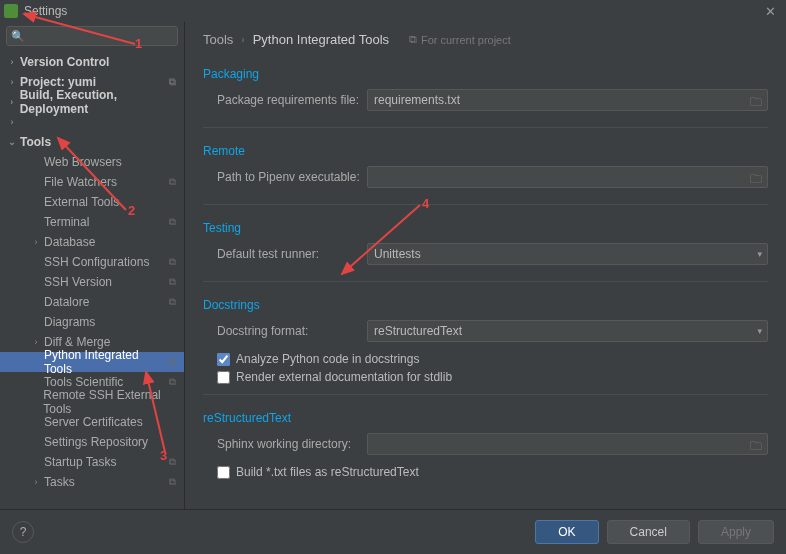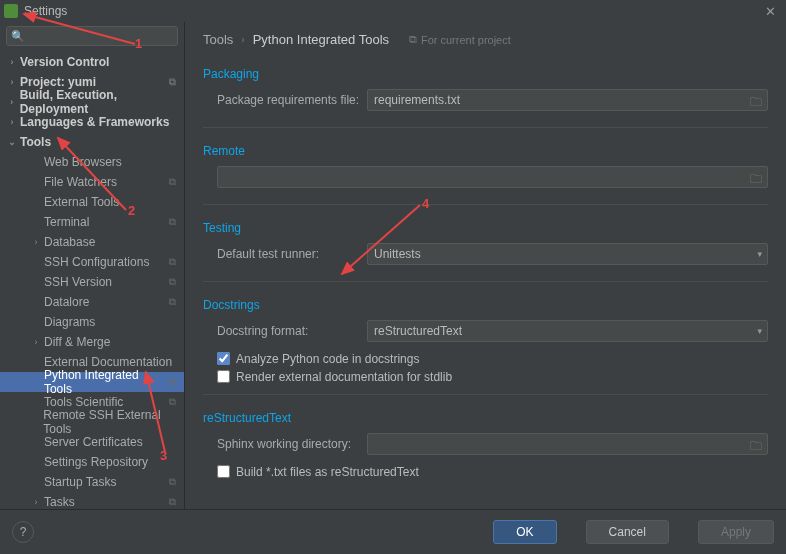--- a/index.html
+++ b/index.html
@@ -26,26 +26,26 @@
 .crumbs { display:flex; align-items:center; gap:8px; color:#aaa; font-size:13px; margin-bottom:14px; }
 .crumbs .sep { color:#777; font-size:10px; }
 .crumbs .projbadge { margin-left:12px; color:#777; font-size:11px; display:flex; align-items:center; gap:4px; }
 .section-title { color:#0ea5e9; font-size:12px; margin:6px 0 8px 0; }
 .formrow { display:flex; align-items:center; margin:0 0 10px 14px; }
 .formrow label { width:150px; color:#aaa; }
 .input, .select { width:100%; background:#45494a; border:1px solid #585858; border-radius:2px; color:#bbb; padding:3px 6px; font-size:12px; position:relative; }
 .inlinewrap { position:relative; flex:1; }
 .inlinewrap .folder { position:absolute; right:6px; top:4px; color:#9a8a6a; font-size:12px; }
 .inlinewrap .chevd { position:absolute; right:6px; top:6px; color:#999; font-size:9px; }
-.chkrow { display:flex; align-items:flex-start; margin:0 0 4px 14px; gap:6px; }
+.chkrow { display:flex; align-items:flex-end; margin:0 0 4px 14px; gap:6px; }
 .chkrow input[type=checkbox]{ accent-color:#5b87c7; width:13px; height:13px; }
 hr.sep { border:none; border-top:1px solid #4a4d4f; margin:6px 0 10px 0; }
 .footer { margin-top:auto; display:flex; justify-content:flex-end; gap:8px; padding:10px 12px; border-top:1px solid #2b2b2b; align-items:center; }
 .footer .help { margin-right:auto; width:22px; height:22px; border:1px solid #585858; border-radius:11px; display:flex; align-items:center; justify-content:center; color:#aaa; background:#3c3f41; }
-.btn { padding:4px 22px; border-radius:3px; font-size:12px; cursor:pointer; border:1px solid #585858; background:#4c5052; color:#ccc;margin-left:21px; }
+.btn { padding:4px 22px; border-radius:3px; font-size:12px; cursor:pointer; border:1px solid #585858; background:#4c5052; color:#ccc; }
 .btn.primary { background:#365880; border-color:#4a76a8; color:#fff; }
 .btn.disabled { color:#777; }
 
 .annot { position:absolute; pointer-events:none; }
 .num { position:absolute; color:#e24444; font-weight:bold; font-size:13px; }
 </style>
 </head>
 <body>
 
 <div class="window">
@@ -73,21 +73,20 @@
             <span class="chev">›</span>
             <span>Project: yumi</span>
             <span class="badge">⧉</span>
           </div>
           <div class="tree-item l1">
             <span class="chev">›</span>
             <span>Build, Execution, Deployment</span>
           </div>
           <div class="tree-item l1">
             <span class="chev">›</span>
-            <span>Languages &amp; Frameworks</span>
           </div>
           <div class="tree-item l1">
             <span class="chev">⌄</span>
             <span>Tools</span>
           </div>
           <div class="tree-item l2">
             <span class="chev"></span>
             <span>Web Browsers</span>
           </div>
           <div class="tree-item l2">
@@ -123,24 +122,20 @@
             <span>Datalore</span>
             <span class="badge">⧉</span>
           </div>
           <div class="tree-item l2">
             <span class="chev"></span>
             <span>Diagrams</span>
           </div>
           <div class="tree-item l2">
             <span class="chev">›</span>
             <span>Diff &amp; Merge</span>
-          </div>
-          <div class="tree-item l2">
-            <span class="chev"></span>
-            <span>External Documentation</span>
           </div>
           <div class="tree-item l2 selected">
             <span class="chev"></span>
             <span>Python Integrated Tools</span>
             <span class="badge">⧉</span>
           </div>
           <div class="tree-item l2">
             <span class="chev"></span>
             <span>Tools Scientific</span>
             <span class="badge">⧉</span>
@@ -186,20 +181,21 @@
         <label>Package requirements file:</label>
         <div class="inlinewrap">
           <input class="input" value="requirements.txt" style="">
           <span class="folder">🗀</span>
         </div>
       </div>
       <hr class="sep">
 
       <div class="section-title">Remote</div>
       <div class="formrow">
+        <label>Path to Pipenv executable:</label>
         <div class="inlinewrap">
           <input class="input" value="" style="">
           <span class="folder">🗀</span>
         </div>
       </div>
       <hr class="sep">
 
       <div class="section-title">Testing</div>
       <div class="formrow">
         <label>Default test runner:</label>

